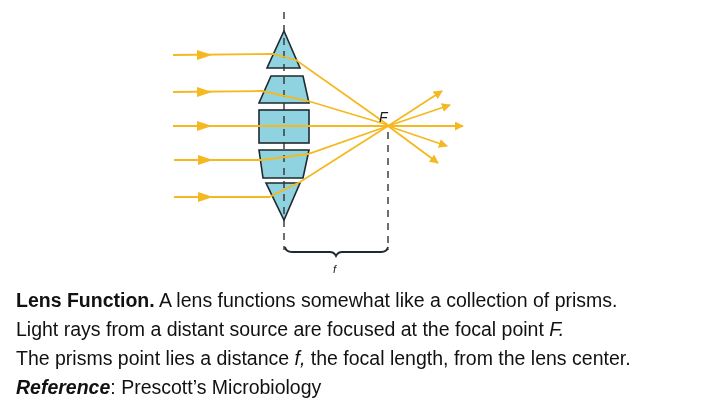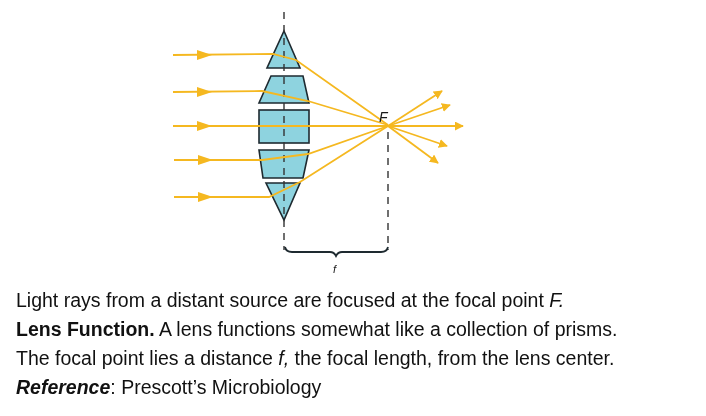--- a/index.html
+++ b/index.html
@@ -67,17 +67,17 @@
   </g>
 
   <text class="svg-label" x="379" y="122" font-size="14">F</text>
 
   <path d="M285,247 Q286,252 292,252 L330,252 Q334,252 336,256 Q338,252 342,252 L381,252 Q387,252 388,247" fill="none" stroke="#1e2a30" stroke-width="1.8"></path>
 
   <text class="svg-label" x="333" y="273" font-size="11">f</text>
 </svg>
 
 <div class="caption">
+  <div class="line"><span class="bold">Lens Function.</span><span> A lens functions somewhat like a collection of prisms.</span></div>
   <div class="line"><span>Light rays from a distant source are focused at the focal point </span><span class="it">F.</span></div>
-  <div class="line"><span class="bold">Lens Function.</span><span> A lens functions somewhat like a collection of prisms.</span></div>
-  <div class="line"><span>The focal point lies a distance </span><span class="it">f,</span><span> the focal length, from the lens center.</span></div>
+  <div class="line"><span>The prisms point lies a distance </span><span class="it">f,</span><span> the focal length, from the lens center.</span></div>
   <div class="line"><span class="bi">Reference</span><span>: Prescott’s Microbiology</span></div>
 </div>
 
 </body></html>

